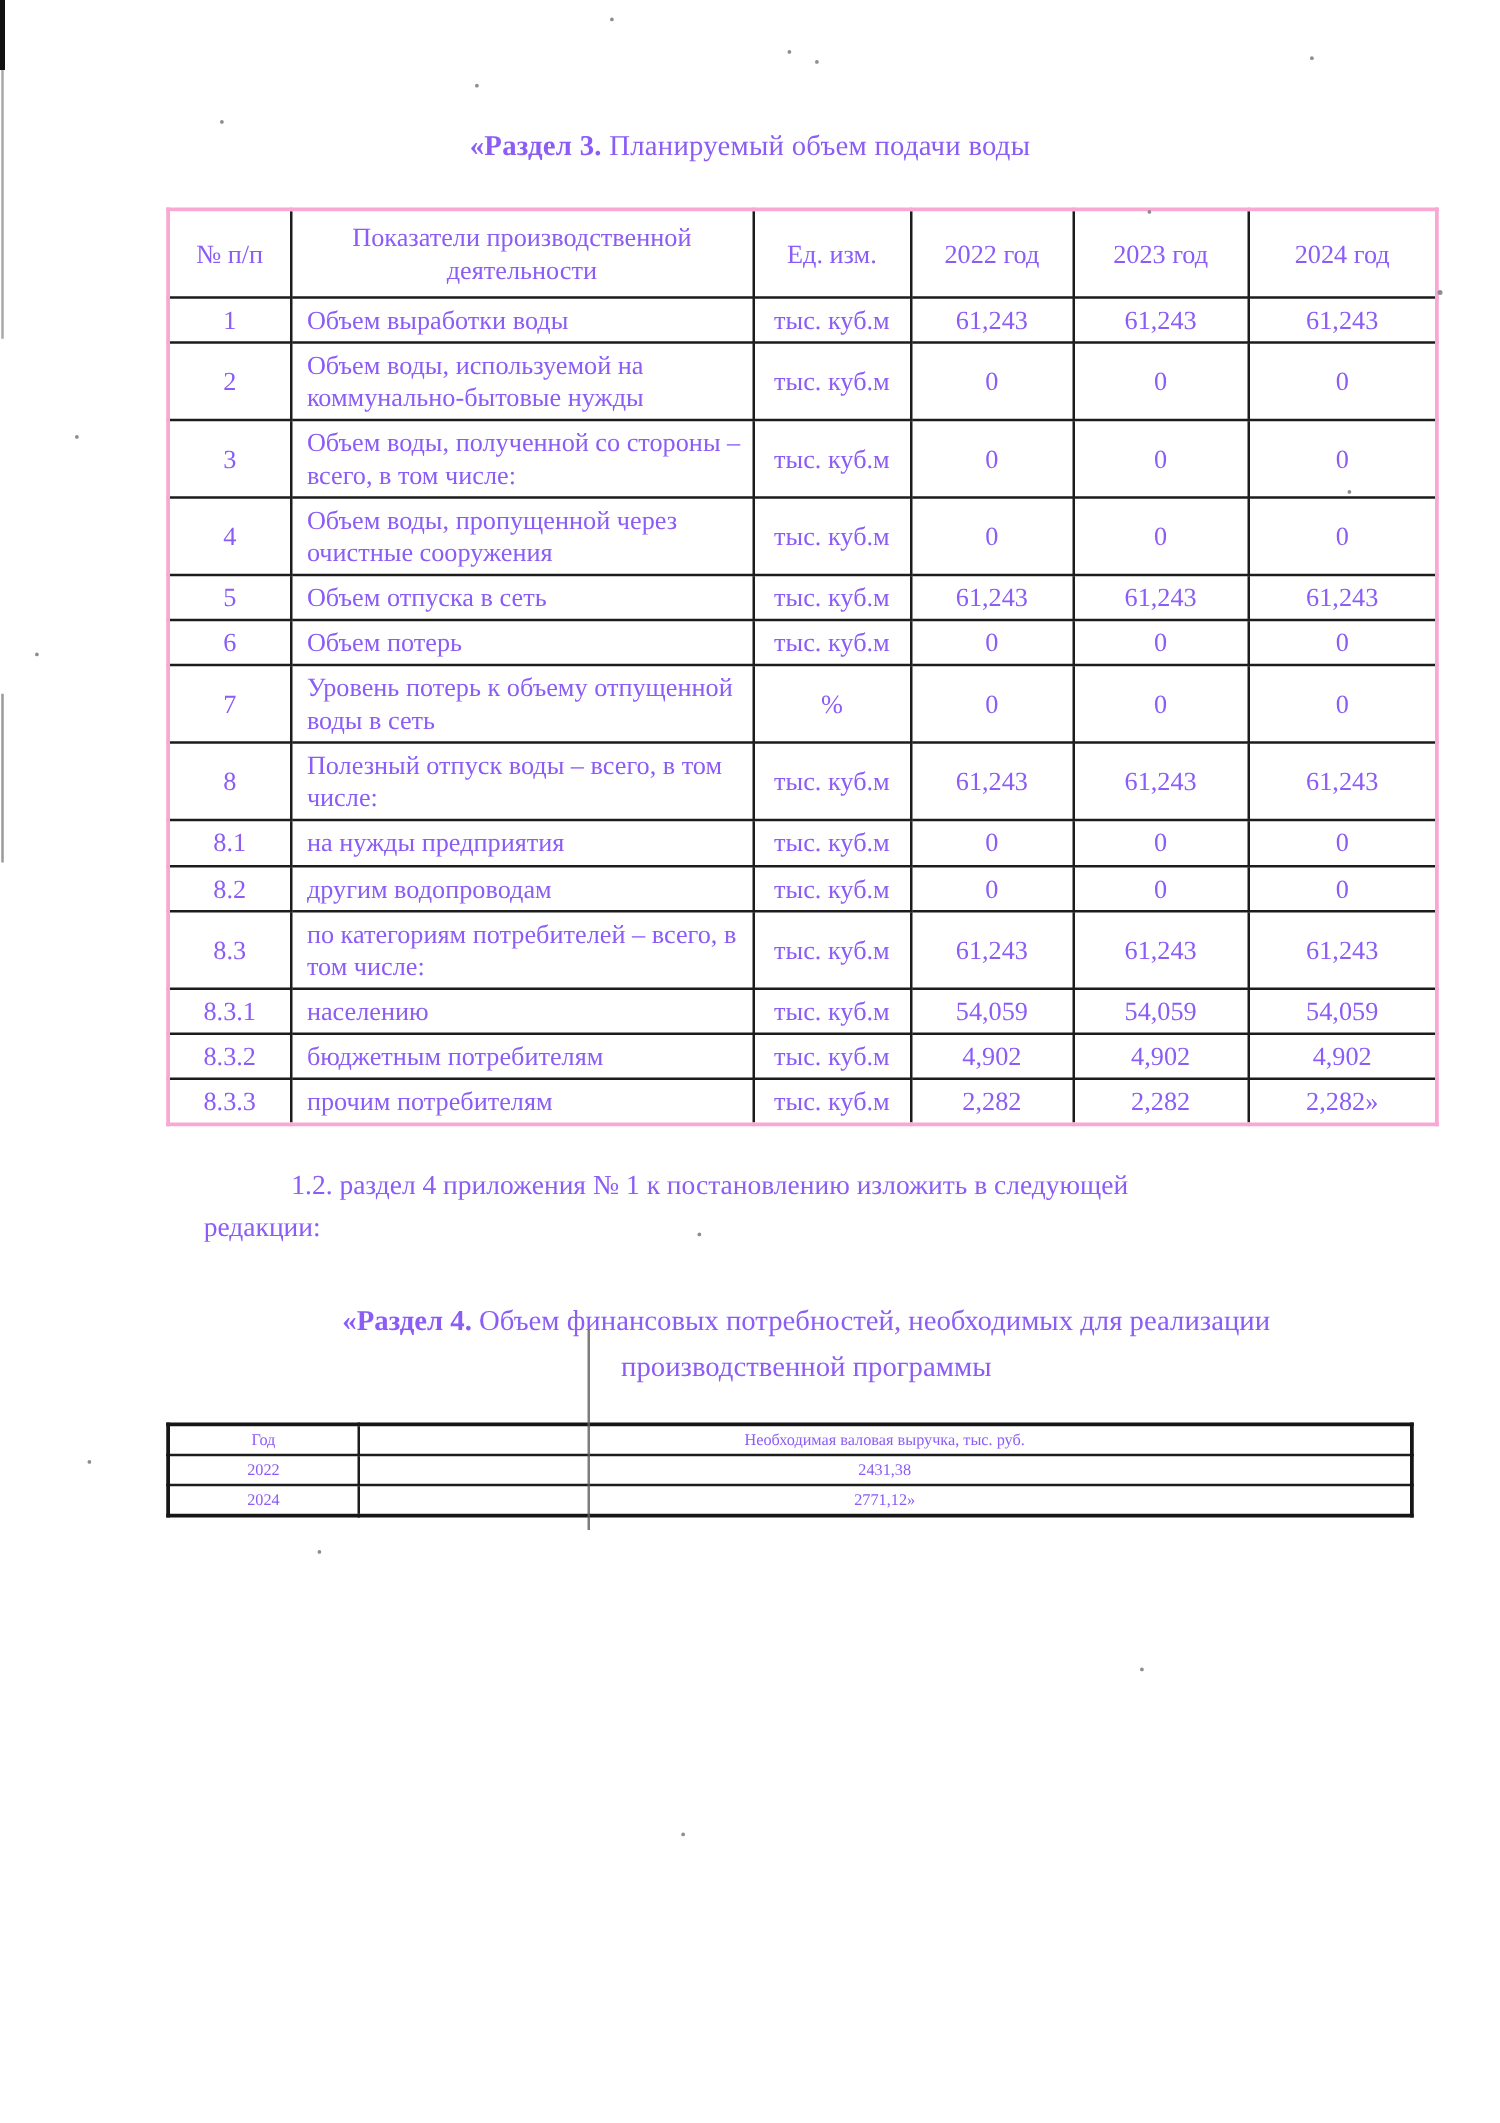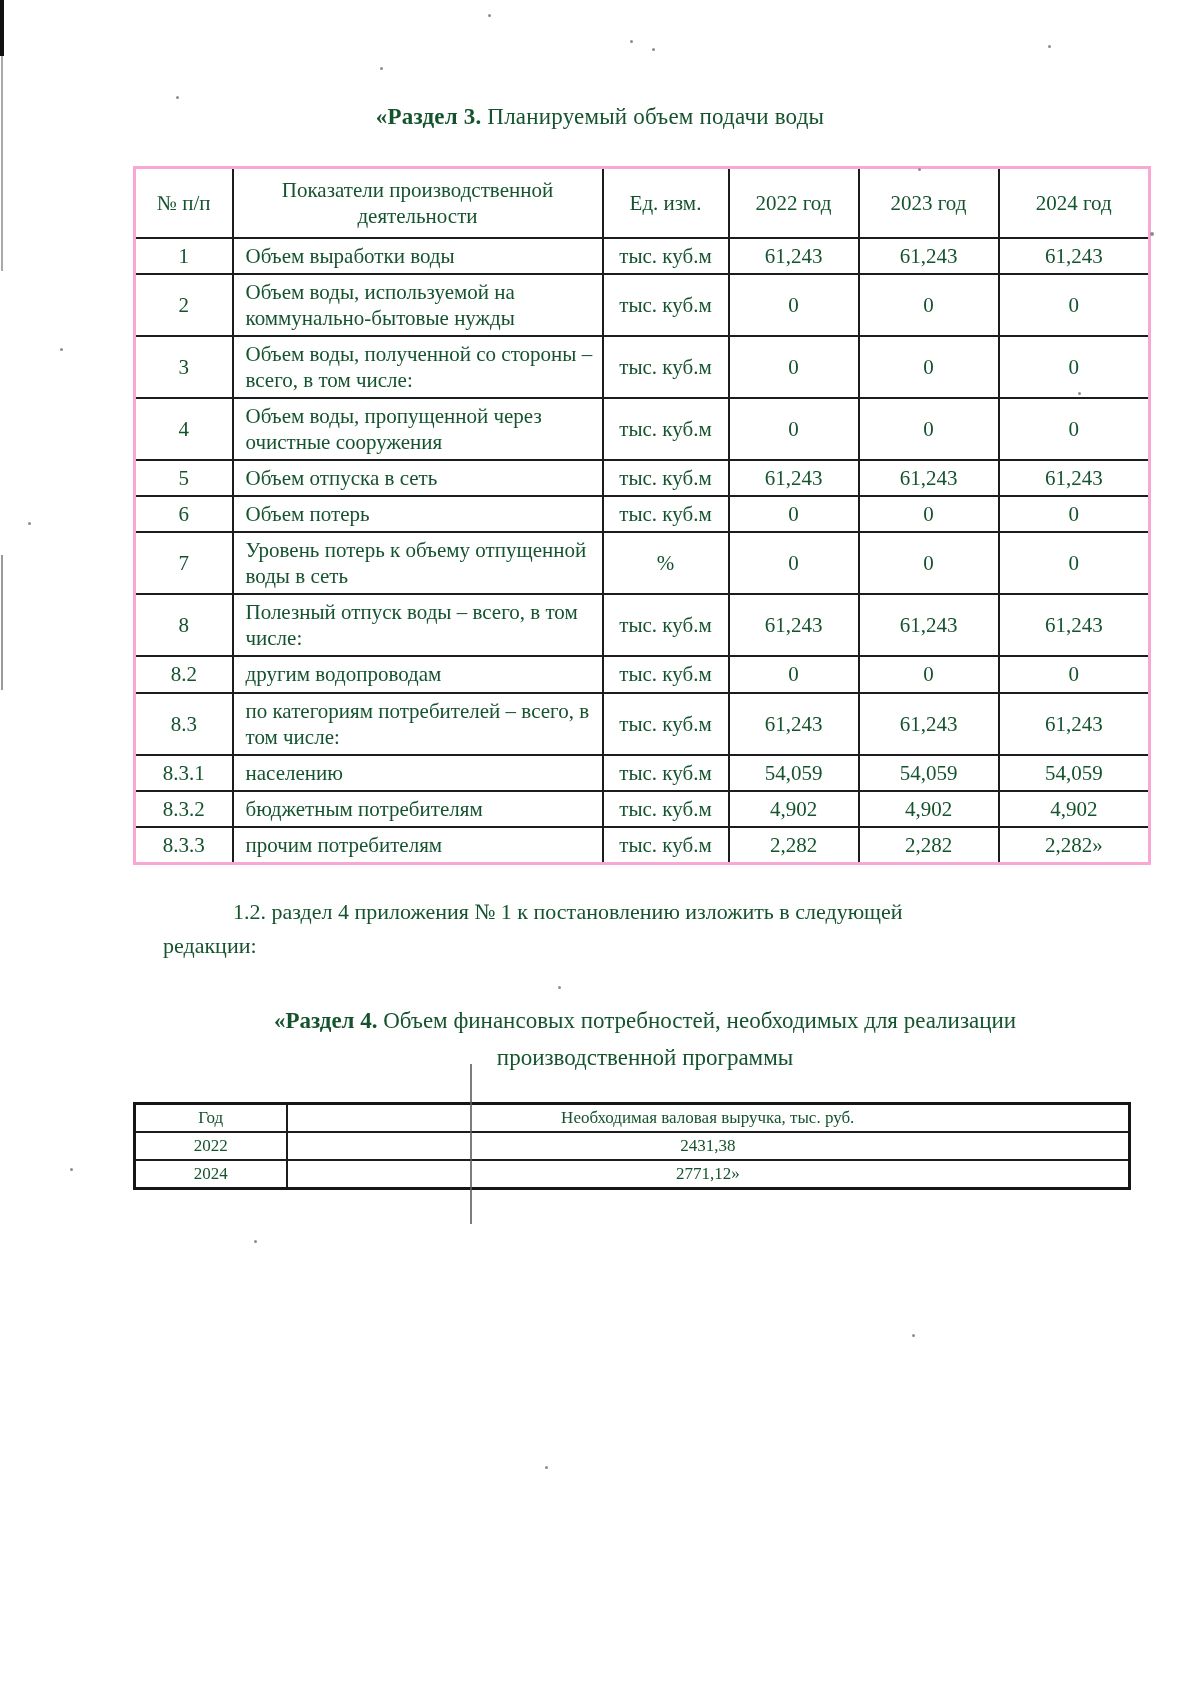--- a/index.html
+++ b/index.html
@@ -1,21 +1,21 @@
 <!DOCTYPE html>
 <html lang="ru"><head>
 <meta charset="utf-8">
 <style>
   html,body { margin:0; padding:0; background:#ffffff; }
   .page {
     position:relative;
     width:1200px; height:1518px;
     background:#ffffff;
     font-family:"Liberation Serif","DejaVu Serif",serif;
-    color:#14532d;
+    color:#8b5cf6;
     overflow:hidden;
   }
   
   .title1 {
     margin:0; padding-top:104px;
     text-align:center;
     font-size:23px; font-weight:normal;
     letter-spacing:0.2px;
   }
   .bold { font-weight:bold; }
@@ -46,21 +46,21 @@
     overflow:hidden;
   }
   .t1 th { text-align:center; padding:8px 6px; }
   .c-num  { text-align:center; }
   .c-name { text-align:left; padding-left:12px !important;border-radius:15px; }
   .c-unit { text-align:center; white-space:nowrap; }
   .c-val  { text-align:center; }
   .t2 { margin:26px 0 0 133px; width:995px; border:3px solid #161616; }
   .t2 th,.t2 td {
     border:2px solid #1c1c1c;
-    font-size:17px; font-weight:normal;
+    font-size:13px; font-weight:normal;
     text-align:center;
     padding:3px 6px;
     vertical-align:middle;
   }
   
   .artifact { position:absolute; background:#111; }
   .speck { position:absolute; width:3px; height:3px; border-radius:50%; background:#8d8d8d; }
 </style>
 </head>
 <body>
@@ -170,20 +170,28 @@
       </tr>
       <tr>
         <td class="c-num">8</td>
         <td class="c-name">Полезный отпуск воды – всего, в том числе:</td>
         <td class="c-unit">тыс. куб.м</td>
         <td class="c-val">61,243</td>
         <td class="c-val">61,243</td>
         <td class="c-val">61,243</td>
       </tr>
       <tr>
+        <td class="c-num">8.1</td>
+        <td class="c-name">на нужды предприятия</td>
+        <td class="c-unit">тыс. куб.м</td>
+        <td class="c-val">0</td>
+        <td class="c-val">0</td>
+        <td class="c-val">0</td>
+      </tr>
+      <tr>
         <td class="c-num">8.2</td>
         <td class="c-name">другим водопроводам</td>
         <td class="c-unit">тыс. куб.м</td>
         <td class="c-val">0</td>
         <td class="c-val">0</td>
         <td class="c-val">0</td>
       </tr>
       <tr>
         <td class="c-num">8.3</td>
         <td class="c-name">по категориям потребителей – всего, в том числе:</td>

